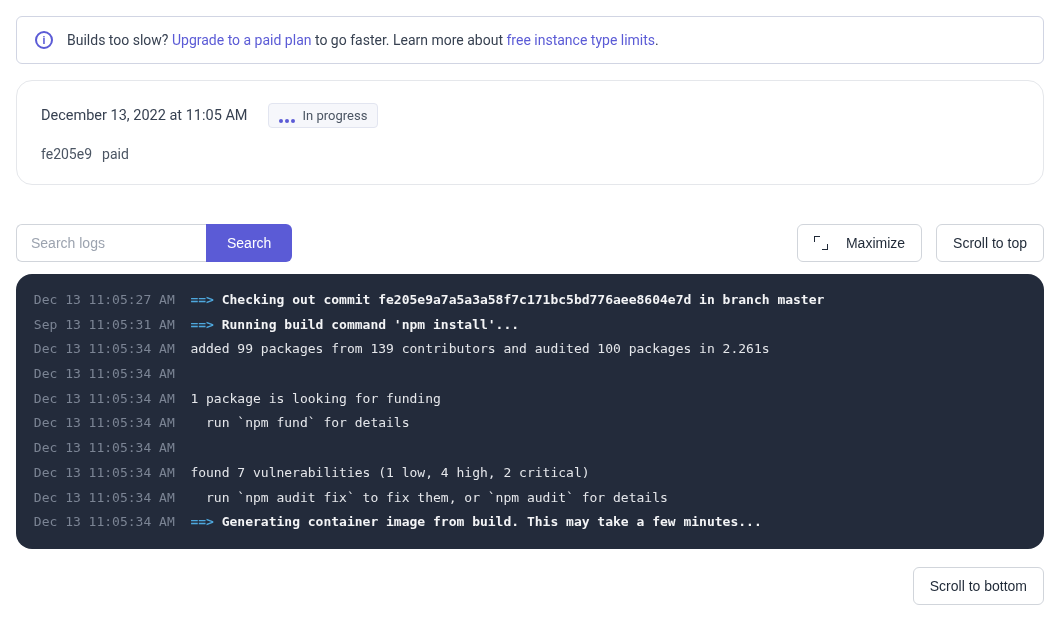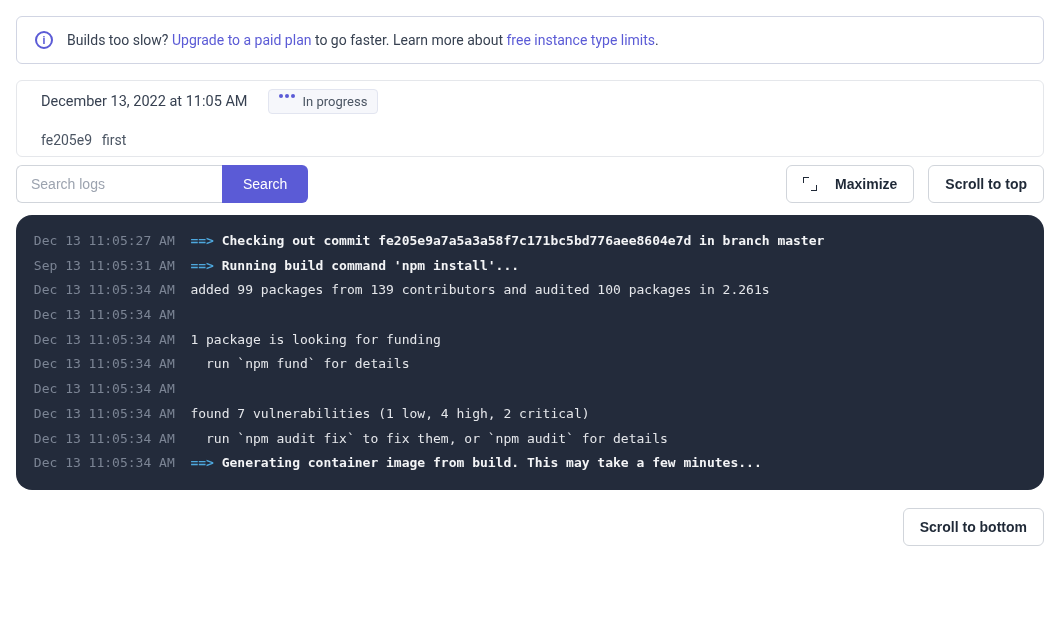--- a/index.html
+++ b/index.html
@@ -28,34 +28,34 @@
       justify-content: center;
       color: #5b5bd6;
       font-weight: bold;
       font-size: 11px;
       flex-shrink: 0;
     }
     .banner-text { color: #374151; }
     .banner-text a { color: #5b5bd6; text-decoration: none; cursor: pointer; }
     .build-card {
       border: 1px solid #e5e7eb;
-      border-radius: 6px;
-      padding: 8px 24px;
-      margin-bottom: 8px;
+      border-radius: 16px;
+      padding: 22px 24px;
+      margin-bottom: 39px;
     }
     .build-head {
       display: flex;
       align-items: center;
       gap: 20px;
       margin-bottom: 18px;
     }
     .build-date { color: #374151; font-size: 14.5px; }
     .status-pill {
       display: flex;
-      align-items: flex-start;
+      align-items: flex-end;
       gap: 8px;
       border: 1px solid #e2e5f0;
       background: #f6f7fb;
       border-radius: 4px;
       padding: 4px 10px;
       font-size: 13px;
       color: #4b5563;
     }
     .dots { display: flex; gap: 2px; }
     .dots span { width: 4px; height: 4px; background: #5b5bd6; border-radius: 50%; }
@@ -64,21 +64,21 @@
     .commit-msg { color: #4b5563; }
     .controls {
       display: flex;
       align-items: center;
       justify-content: space-between;
       margin-bottom: 12px;
       gap: 12px;
     }
     .search-group { display: flex; }
     .search-input {
-      width: 206px;
+      width: 190px;
       padding: 10px 14px;
       border: 1px solid #d1d5db;
       border-right: none;
       border-radius: 6px 0 0 6px;
       font-size: 14px;
       color: #6b7280;
       outline: none;
     }
     .search-input::placeholder { color: #9ca3af; }
     .search-btn {
@@ -91,21 +91,21 @@
       font-weight: 500;
       cursor: pointer;
     }
     .right-controls { display: flex; gap: 14px; }
     .ghost-btn {
       background: #fff;
       border: 1px solid #d1d5db;
       border-radius: 6px;
       padding: 10px 16px;
       font-size: 14px;
-      font-weight: 700;
+      font-weight: 400;
       color: #1f2937;
       cursor: pointer;
       display: flex;
       align-items: center;
       gap: 18px;
     }
     .maximize-icon {
       width: 14px; height: 14px;
       position: relative;
     }
@@ -153,21 +153,21 @@
       <span class="dots">
           <span></span>
           <span></span>
           <span></span>
         </span>
       <span>In progress</span>
     </div>
   </div>
   <div class="commit-row">
     <span class="commit-sha">fe205e9</span>
-    <span class="commit-msg">first</span>
+    <span class="commit-msg">paid</span>
   </div>
 </div>
 
 <div class="controls">
   <div class="search-group">
     <input class="search-input" type="text" placeholder="Search logs" style="">
     <button class="search-btn">Search</button>
   </div>
   <div class="right-controls">
     <button class="ghost-btn">

